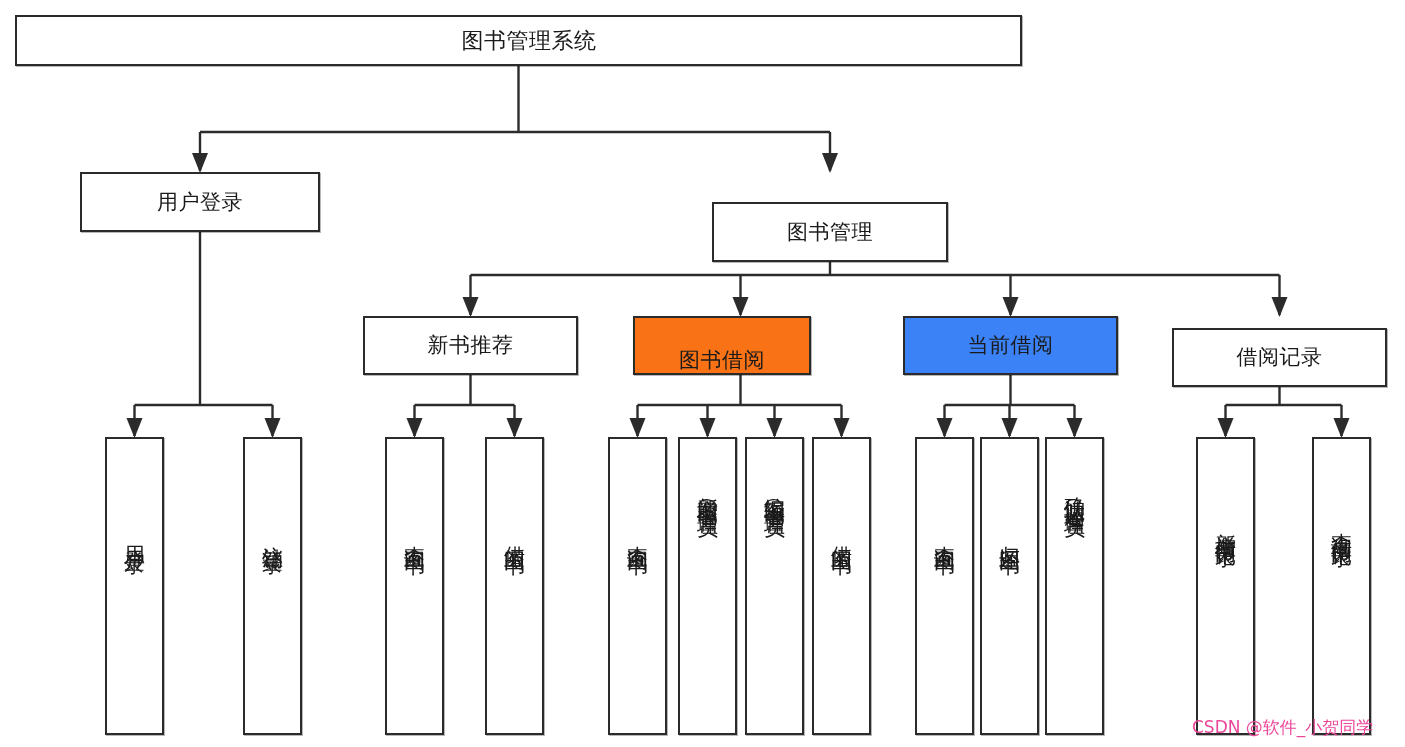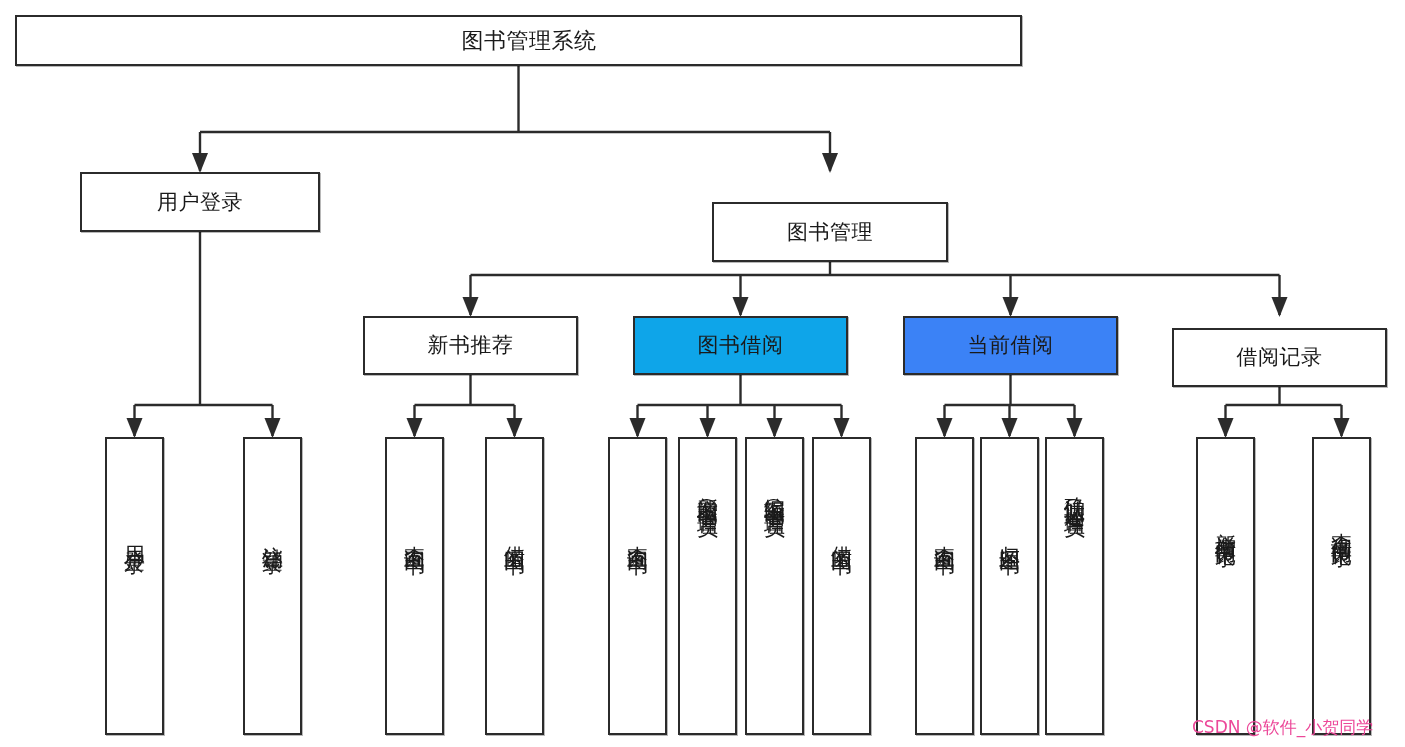--- a/index.html
+++ b/index.html
@@ -140,21 +140,21 @@
       </div>
       <div class="node h" style="left: 80px; top: 172px; width: 240px; height: 60px; border-color: rgb(43, 43, 43); background: rgb(255, 255, 255);">
         <span class="node-label" style="color: rgb(26, 26, 26);">用户登录</span>
       </div>
       <div class="node h" style="left: 712px; top: 172px; width: 236px; height: 60px; border-color: rgb(43, 43, 43); background: rgb(255, 255, 255); margin-top: 30px;">
         <span class="node-label" style="color: rgb(26, 26, 26);">图书管理</span>
       </div>
       <div class="node h" style="left: 363px; top: 316px; width: 215px; height: 59px; border-color: rgb(43, 43, 43); background: rgb(255, 255, 255);">
         <span class="node-label" style="color: rgb(26, 26, 26);">新书推荐</span>
       </div>
-      <div class="node h" style="left: 633px; top: 316px; width: 215px; height: 59px; border-color: rgb(43, 43, 43); background: #0ea5e9;">
+      <div class="node h" style="left: 633px; top: 316px; width: 178px; height: 59px; border-color: rgb(43, 43, 43); background: #f97316; align-items: flex-end;">
         <span class="node-label" style="color: rgb(26, 26, 26);">图书借阅</span>
       </div>
       <div class="node h" style="left: 903px; top: 316px; width: 215px; height: 59px; border-color: rgb(43, 43, 43); background: #3b82f6;">
         <span class="node-label" style="color: rgb(26, 26, 26);">当前借阅</span>
       </div>
       <div class="node h" style="left: 1172px; top: 328px; width: 215px; height: 59px; border-color: rgb(43, 43, 43); background: rgb(255, 255, 255);">
         <span class="node-label" style="color: rgb(26, 26, 26);">借阅记录</span>
       </div>
       <div class="node v" style="left: 105px; top: 437px; width: 59px; height: 298px; border-color: rgb(43, 43, 43); background: rgb(255, 255, 255); padding-top: 90px;">
         <span class="node-label" style="color: rgb(26, 26, 26);">用户登录</span>

